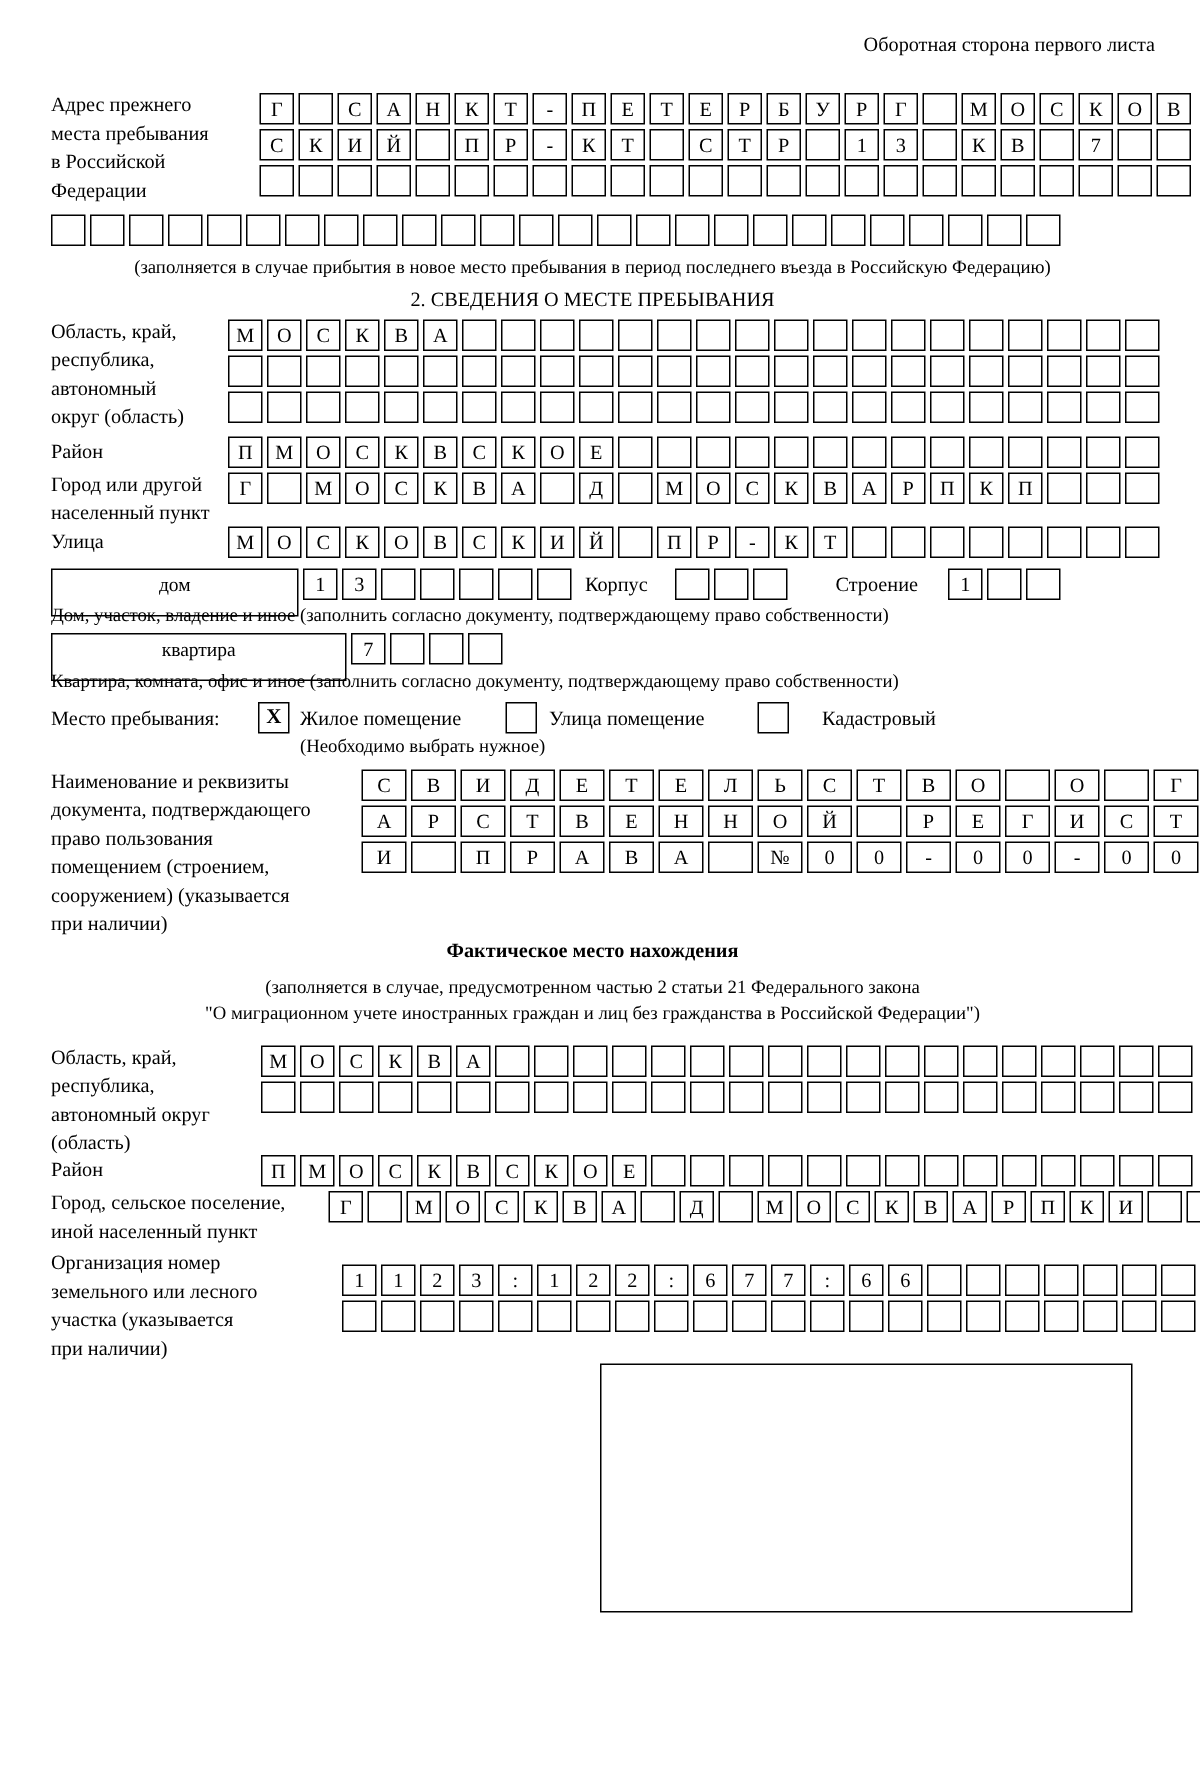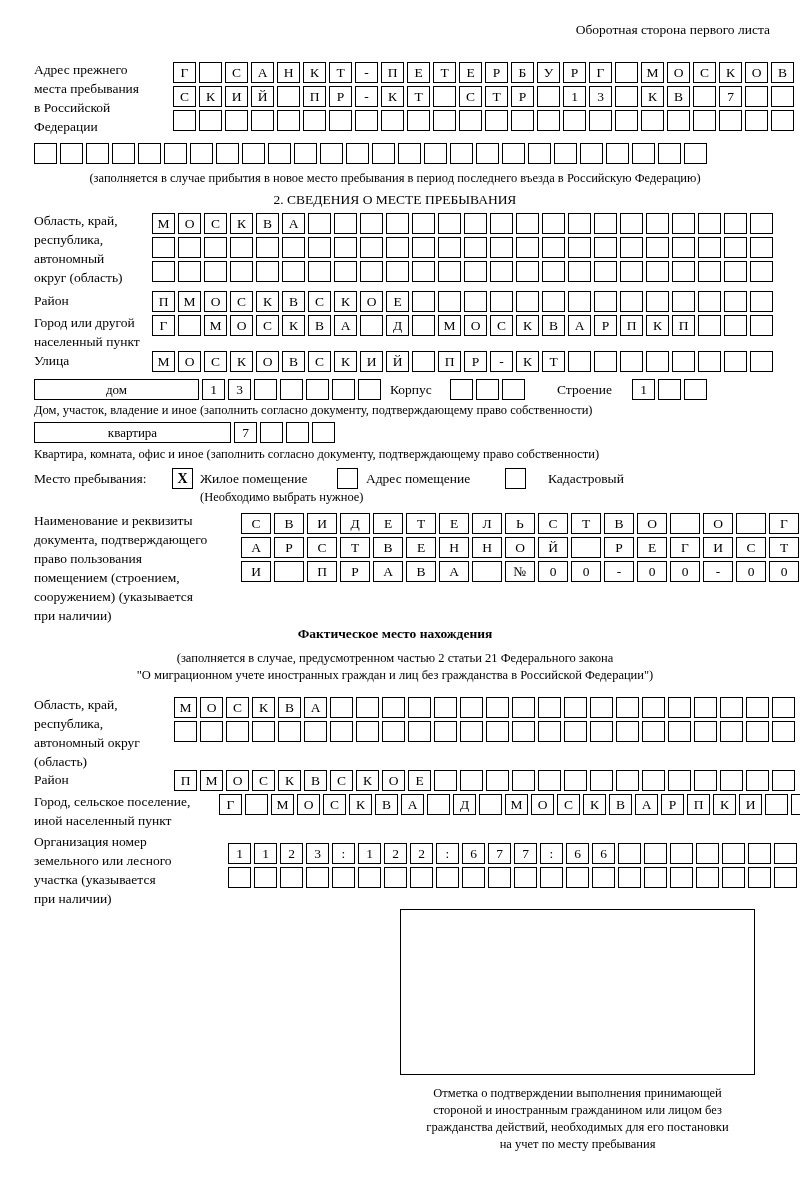--- a/index.html
+++ b/index.html
@@ -69,21 +69,21 @@
     font-size: 13.5px;
     line-height: 19px;
     font-family: "Liberation Serif", serif;
     background: #fff;
   }
   .cell.wide { width: 30px; }
 
   .boxfield {
     border: 1px solid #000;
     box-sizing: border-box;
-    height: 21px;
+    height: 32px;
     font-size: 13px;
     line-height: 19px;
     text-align: center;
   }
 
   .inline-label {
     font-size: 13.5px;
     line-height: 21px;
   }
 
@@ -450,21 +450,21 @@
         <div class="cell"></div>
         <div class="cell"></div>
       </div>
     </div>
   <div class="abs lbl-sm" style="top:446px; left:34px; width:740px;">Квартира, комната, офис и иное (заполнить согласно документу, подтверждающему право собственности)</div>
 
   <div class="abs inline-label" style="top:468px; left:34px;text-align:right;">Место пребывания:</div>
   <div class="abs checkbox" style="top:468px; left:172px;">Х</div>
   <div class="abs inline-label" style="top:468px; left:200px;">Жилое помещение</div>
   <div class="abs checkbox" style="top:468px; left:337px;"></div>
-  <div class="abs inline-label" style="top:468px; left:366px;">Адрес помещение</div>
+  <div class="abs inline-label" style="top:468px; left:366px;">Улица помещение</div>
   <div class="abs checkbox" style="top:468px; left:505px;"></div>
   <div class="abs inline-label" style="top:468px; left:548px;">Кадастровый</div>
   <div class="abs lbl-sm" style="top:489px; left:200px; width:360px; text-align:left;">(Необходимо выбрать нужное)</div>
 
   <div class="abs lbl" style="top:511px; left:34px; width:200px;">Наименование и реквизиты
 документа, подтверждающего
 право пользования
 помещением (строением,
 сооружением) (указывается
 при наличии)</div>
@@ -700,18 +700,14 @@
         <div class="cell"></div>
         <div class="cell"></div>
         <div class="cell"></div>
         <div class="cell"></div>
         <div class="cell"></div>
         <div class="cell"></div>
       </div>
     </div>
 
   <div class="abs bigbox" style="top:909px; left:400px; width:355px; height:166px;"></div>
-  <div class="abs footnote" style="top:1085px; left:390px; width:375px; white-space:pre-line;">Отметка о подтверждении выполнения принимающей
-стороной и иностранным гражданином или лицом без
-гражданства действий, необходимых для его постановки
-на учет по месту пребывания</div>
 
 </div>
 
 </body></html>

